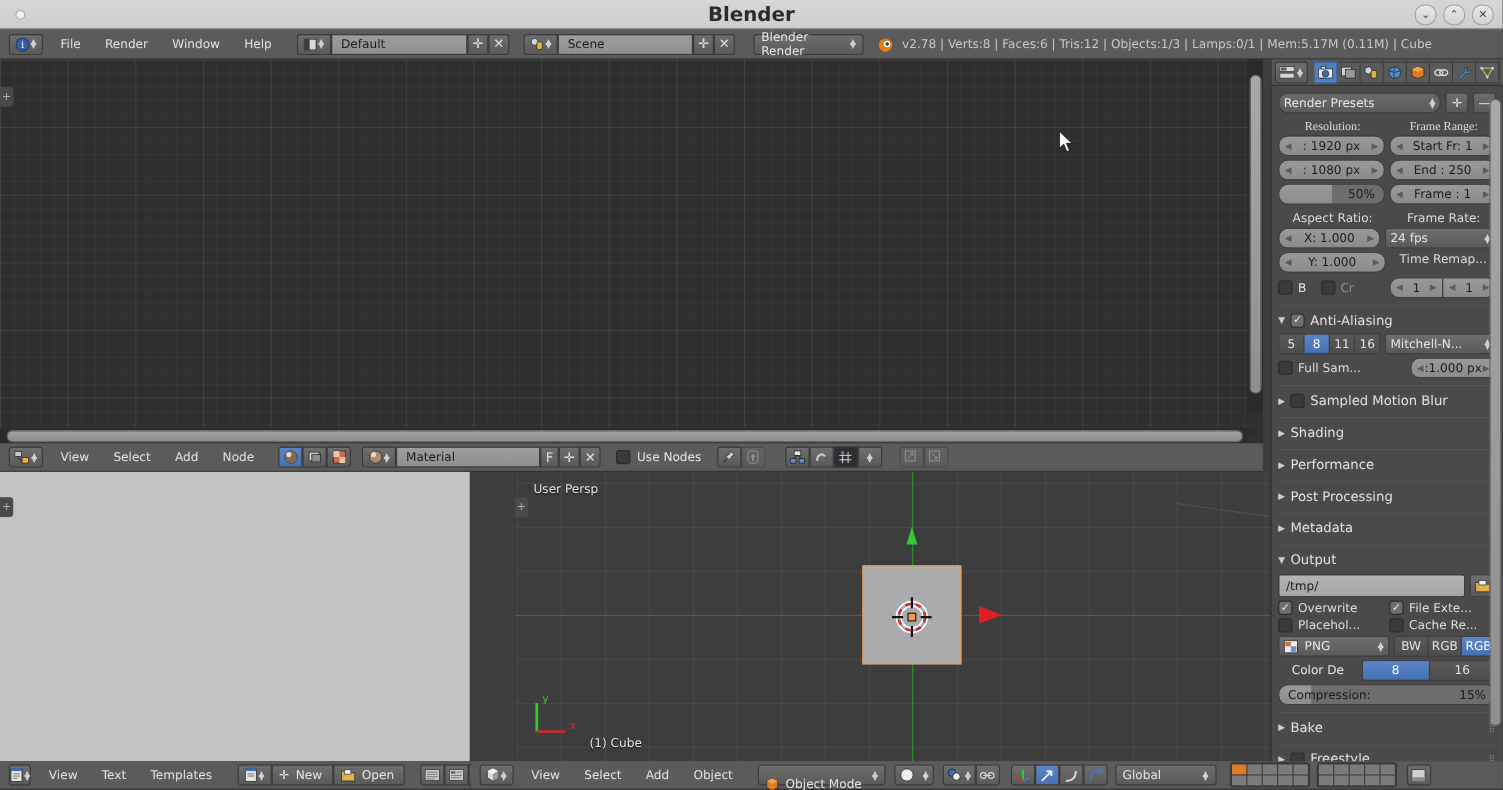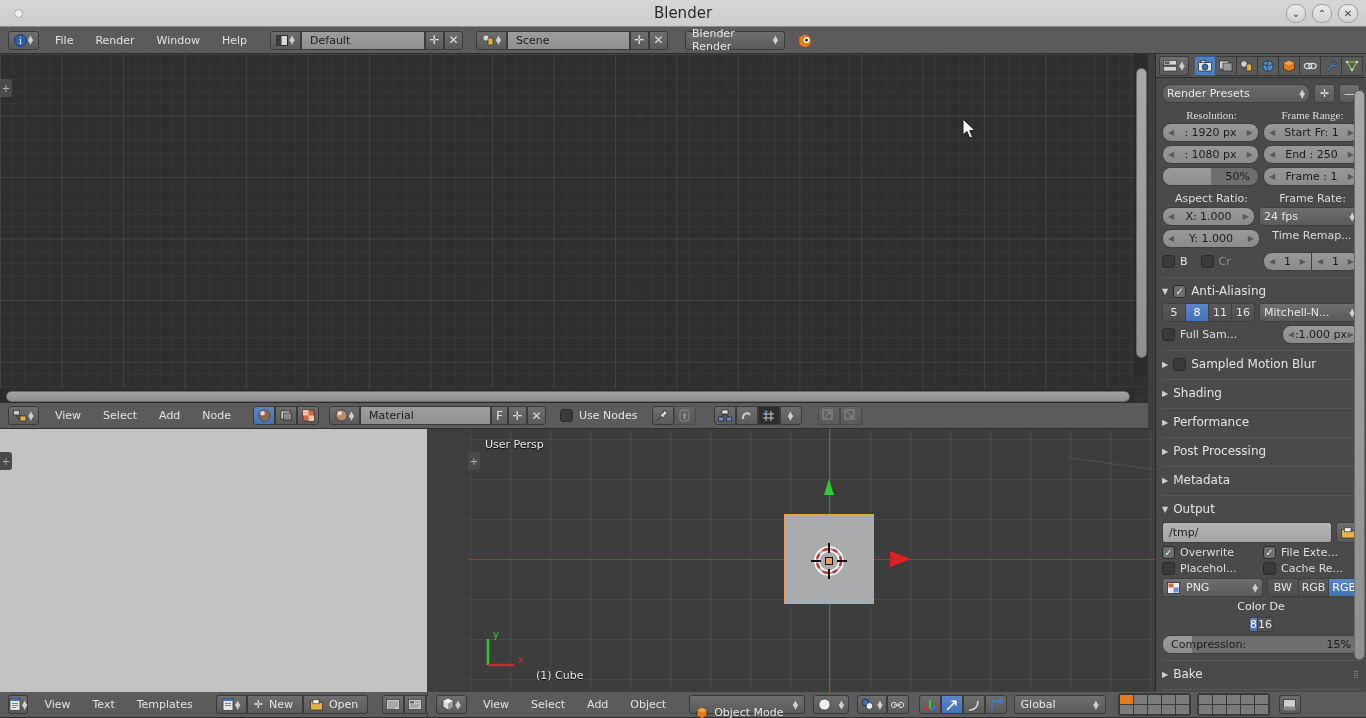--- a/index.html
+++ b/index.html
@@ -6,21 +6,21 @@
   html,body { width:1366px; height:718px; overflow:hidden; background:#3e3e3e;
     font-family:"DejaVu Sans", sans-serif; font-size:11px; color:#e6e6e6; }
 
   
   #titlebar {
     position:absolute; left:0; top:0; width:1366px; height:27px;
     background:linear-gradient(#d6d6d6,#cdcdcd);
     border-bottom:1px solid #8a8a8a;
     display:flex; align-items:center; justify-content:center;
   }
-  #titlebar .title { color:#2b2b2b; font-weight:normal; font-size:15px; }
+  #titlebar .title { color:#2b2b2b; font-weight:bold; font-size:18px; }
   .win-dot { position:absolute; left:14px; top:9px; width:9px; height:9px; border-radius:50%;
     background:#f0f0f0; border:1px solid #a8a8a8; }
   .win-btns { position:absolute; right:8px; top:4px; display:flex; gap:6px; }
   .win-btn { width:20px; height:19px; border-radius:9px; background:linear-gradient(#eaeaea,#d2d2d2);
     border:1px solid #a0a0a0; color:#444; font-size:10px; display:flex; align-items:center;
     justify-content:center; line-height:1; }
 
   
   .hdr { background:#5b5b5b; border-bottom:1px solid #2f2f2f; display:flex; align-items:center;
     height:27px; padding:0 2px; gap:0; position:relative; }
@@ -205,20 +205,21 @@
         <span>▼</span>
       </span>
   </div>
 
   <svg width="16" height="16" viewBox="0 0 16 16" style="margin-left:12px;">
     <circle cx="8" cy="9" r="6" fill="#e87d0d"></circle>
     <circle cx="9.5" cy="8" r="3" fill="#fff"></circle>
     <circle cx="9.5" cy="8" r="1.6" fill="#1a3a66"></circle>
     <path d="M1 6 L8 3 L8 6 Z" fill="#e87d0d"></path>
   </svg>
+  <span class="stats" style="margin-left:7px;">v2.78 | Verts:8 | Faces:6 | Tris:12 | Objects:1/3 | Lamps:0/1 | Mem:5.17M (0.11M) | Cube</span>
 </div>
 
 <div id="node-area">
   <div id="node-grid"></div>
   <div class="plus-tab" style="left:0;top:25px;">+</div>
   <div class="plus-tab" style="right:0;top:25px;border-radius:3px 0 0 3px;">+</div>
   <div class="vscroll-track" style="right:0;top:0;height:322px;">
     <div class="vscroll-thumb" style="top:14px;height:290px;"></div>
   </div>
   <div class="hscroll-track" style="left:0;bottom:0;width:1134px;">
@@ -891,21 +892,21 @@
             <span>▲</span>
             <span>▼</span>
           </span>
       </div>
       <div class="pcol seg">
         <div>BW</div>
         <div>RGB</div>
         <div class="on">RGB</div>
       </div>
     </div>
-    <div class="prow" style="align-items:center;flex-direction:column;">
+    <div class="prow" style="align-items:center;">
       <div style="width:72px;font-size:11px;text-align:center;">Color De</div>
       <div class="seg" style="flex:1;">
         <div class="on">8</div>
         <div>16</div>
       </div>
     </div>
     <div class="prow">
       <div class="pcol slider">
         <div class="fill" style="width:15%"></div>
         <span class="lbl">Compression:</span>

